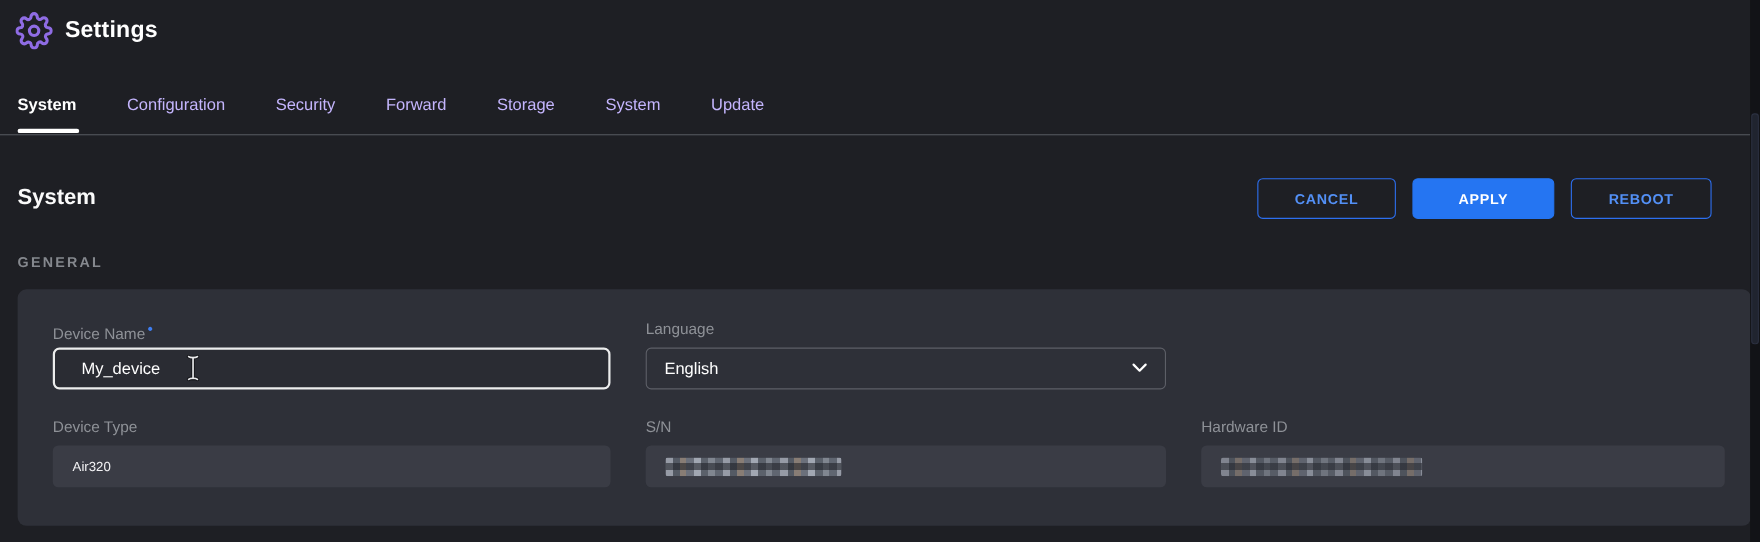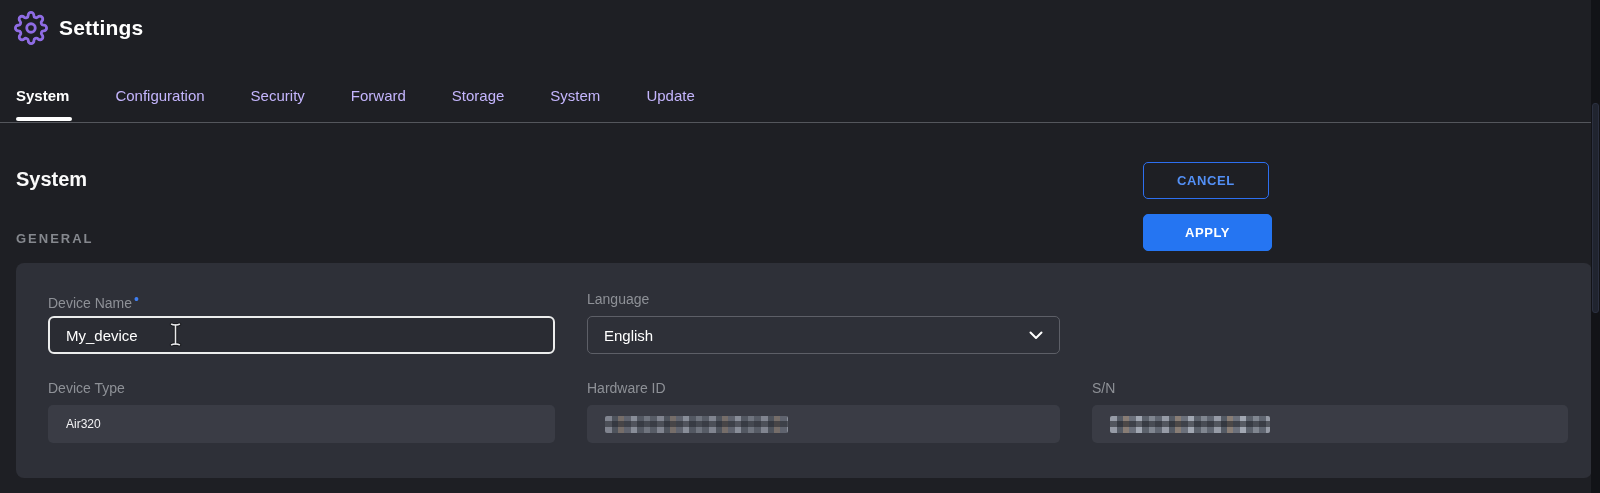--- a/index.html
+++ b/index.html
@@ -19,41 +19,41 @@
 
   
   .tabbar { position:absolute; top:87px; left:16px; display:flex; gap:46px; }
   .tab { font-size:15px; color:#c4b5fd; cursor:pointer; position:relative; padding-bottom:8px; }
   .tab.active { color:#ffffff; font-weight:bold; }
   .tab.active::after { content:""; position:absolute; left:0; right:-3px; top:30px; height:4px; background:#ffffff; border-radius:3px; }
   .tab-divider { position:absolute; top:122px; left:0; width:1591px; height:1px; background:#54565c; }
 
   
   .page-title { position:absolute; top:168px; left:16px; font-size:20px; font-weight:bold; color:#fafafa; }
-  .actions { position:absolute; top:162px; left:1143px; display:flex; gap:15px;flex-direction:column; }
+  .actions { position:absolute; top:162px; left:1143px; display:flex; gap:15px; }
   .btn { height:37px; border-radius:5px; font-family:"Liberation Sans",sans-serif; font-size:13px; font-weight:bold;
          letter-spacing:.6px; cursor:pointer; display:flex; align-items:center; justify-content:center; }
   .btn-outline { background:transparent; border:1px solid #2d6ff0; color:#5390f6; }
   .btn-filled  { background:#2575f2; border:1px solid #2575f2; color:#ffffff; }
   .btn-cancel { width:126px; } .btn-apply { width:129px; } .btn-reboot { width:128px; }
 
   .section-label { position:absolute; top:231px; left:16px; font-size:13px; font-weight:bold; letter-spacing:2px; color:#85888e; }
 
   
   .card { position:absolute; top:263px; left:16px; width:1576px; height:215px; background:#2e3038; border-radius:8px; }
   .card-grid { display:grid; grid-template-columns:507px 473px 476px; column-gap:32px; padding:28px 0 0 32px; }
   .field { }
   .field.row2 { margin-top:26px; }
   .field-label { display:block; font-size:14px; color:#8e9197; margin-bottom:8px; height:17px; line-height:17px; }
   .req-mark { color:#3e7ef2; font-size:14px; vertical-align:4px; margin-left:2px; }
 
   .text-input-wrap { position:relative; }
   .text-input {
     width:100%; height:38px; background:#2a2c33; border:2px solid #eceded; border-radius:6px;
-    color:#ffffff; font-size:15px; padding:0 16px; outline:none; font-family:"Liberation Sans",sans-serif;
+    color:#ffffff; font-size:15px; padding:0 24px; outline:none; font-family:"Liberation Sans",sans-serif;
   }
   .ibeam { position:absolute; left:121px; top:6px; pointer-events:none; }
 
   .select-box {
     height:38px; border:1px solid #5d5f67; border-radius:5px; background:transparent;
     display:flex; align-items:center; justify-content:space-between; padding:4px 16px; cursor:pointer;
   }
   .select-value { font-size:15px; color:#ffffff; }
 
   .readonly-field {
@@ -149,30 +149,30 @@
     <div></div>
 
     <div class="field row2">
       <span class="field-label">Device Type</span>
       <div class="readonly-field">
         <span>Air320</span>
       </div>
     </div>
 
     <div class="field row2">
-      <span class="field-label">Hardware ID</span>
+      <span class="field-label">S/N</span>
       <div class="readonly-field">
-        <span class="redacted redacted-dim"></span>
+        <span class="redacted redacted-bright"></span>
       </div>
     </div>
 
     <div class="field row2">
-      <span class="field-label">S/N</span>
+      <span class="field-label">Hardware ID</span>
       <div class="readonly-field">
-        <span class="redacted redacted-bright"></span>
+        <span class="redacted redacted-dim"></span>
       </div>
     </div>
 
   </div>
 </div>
 
 <div class="scrollbar-track"></div>
 <div class="scrollbar-thumb"></div>
 
 </body></html>

